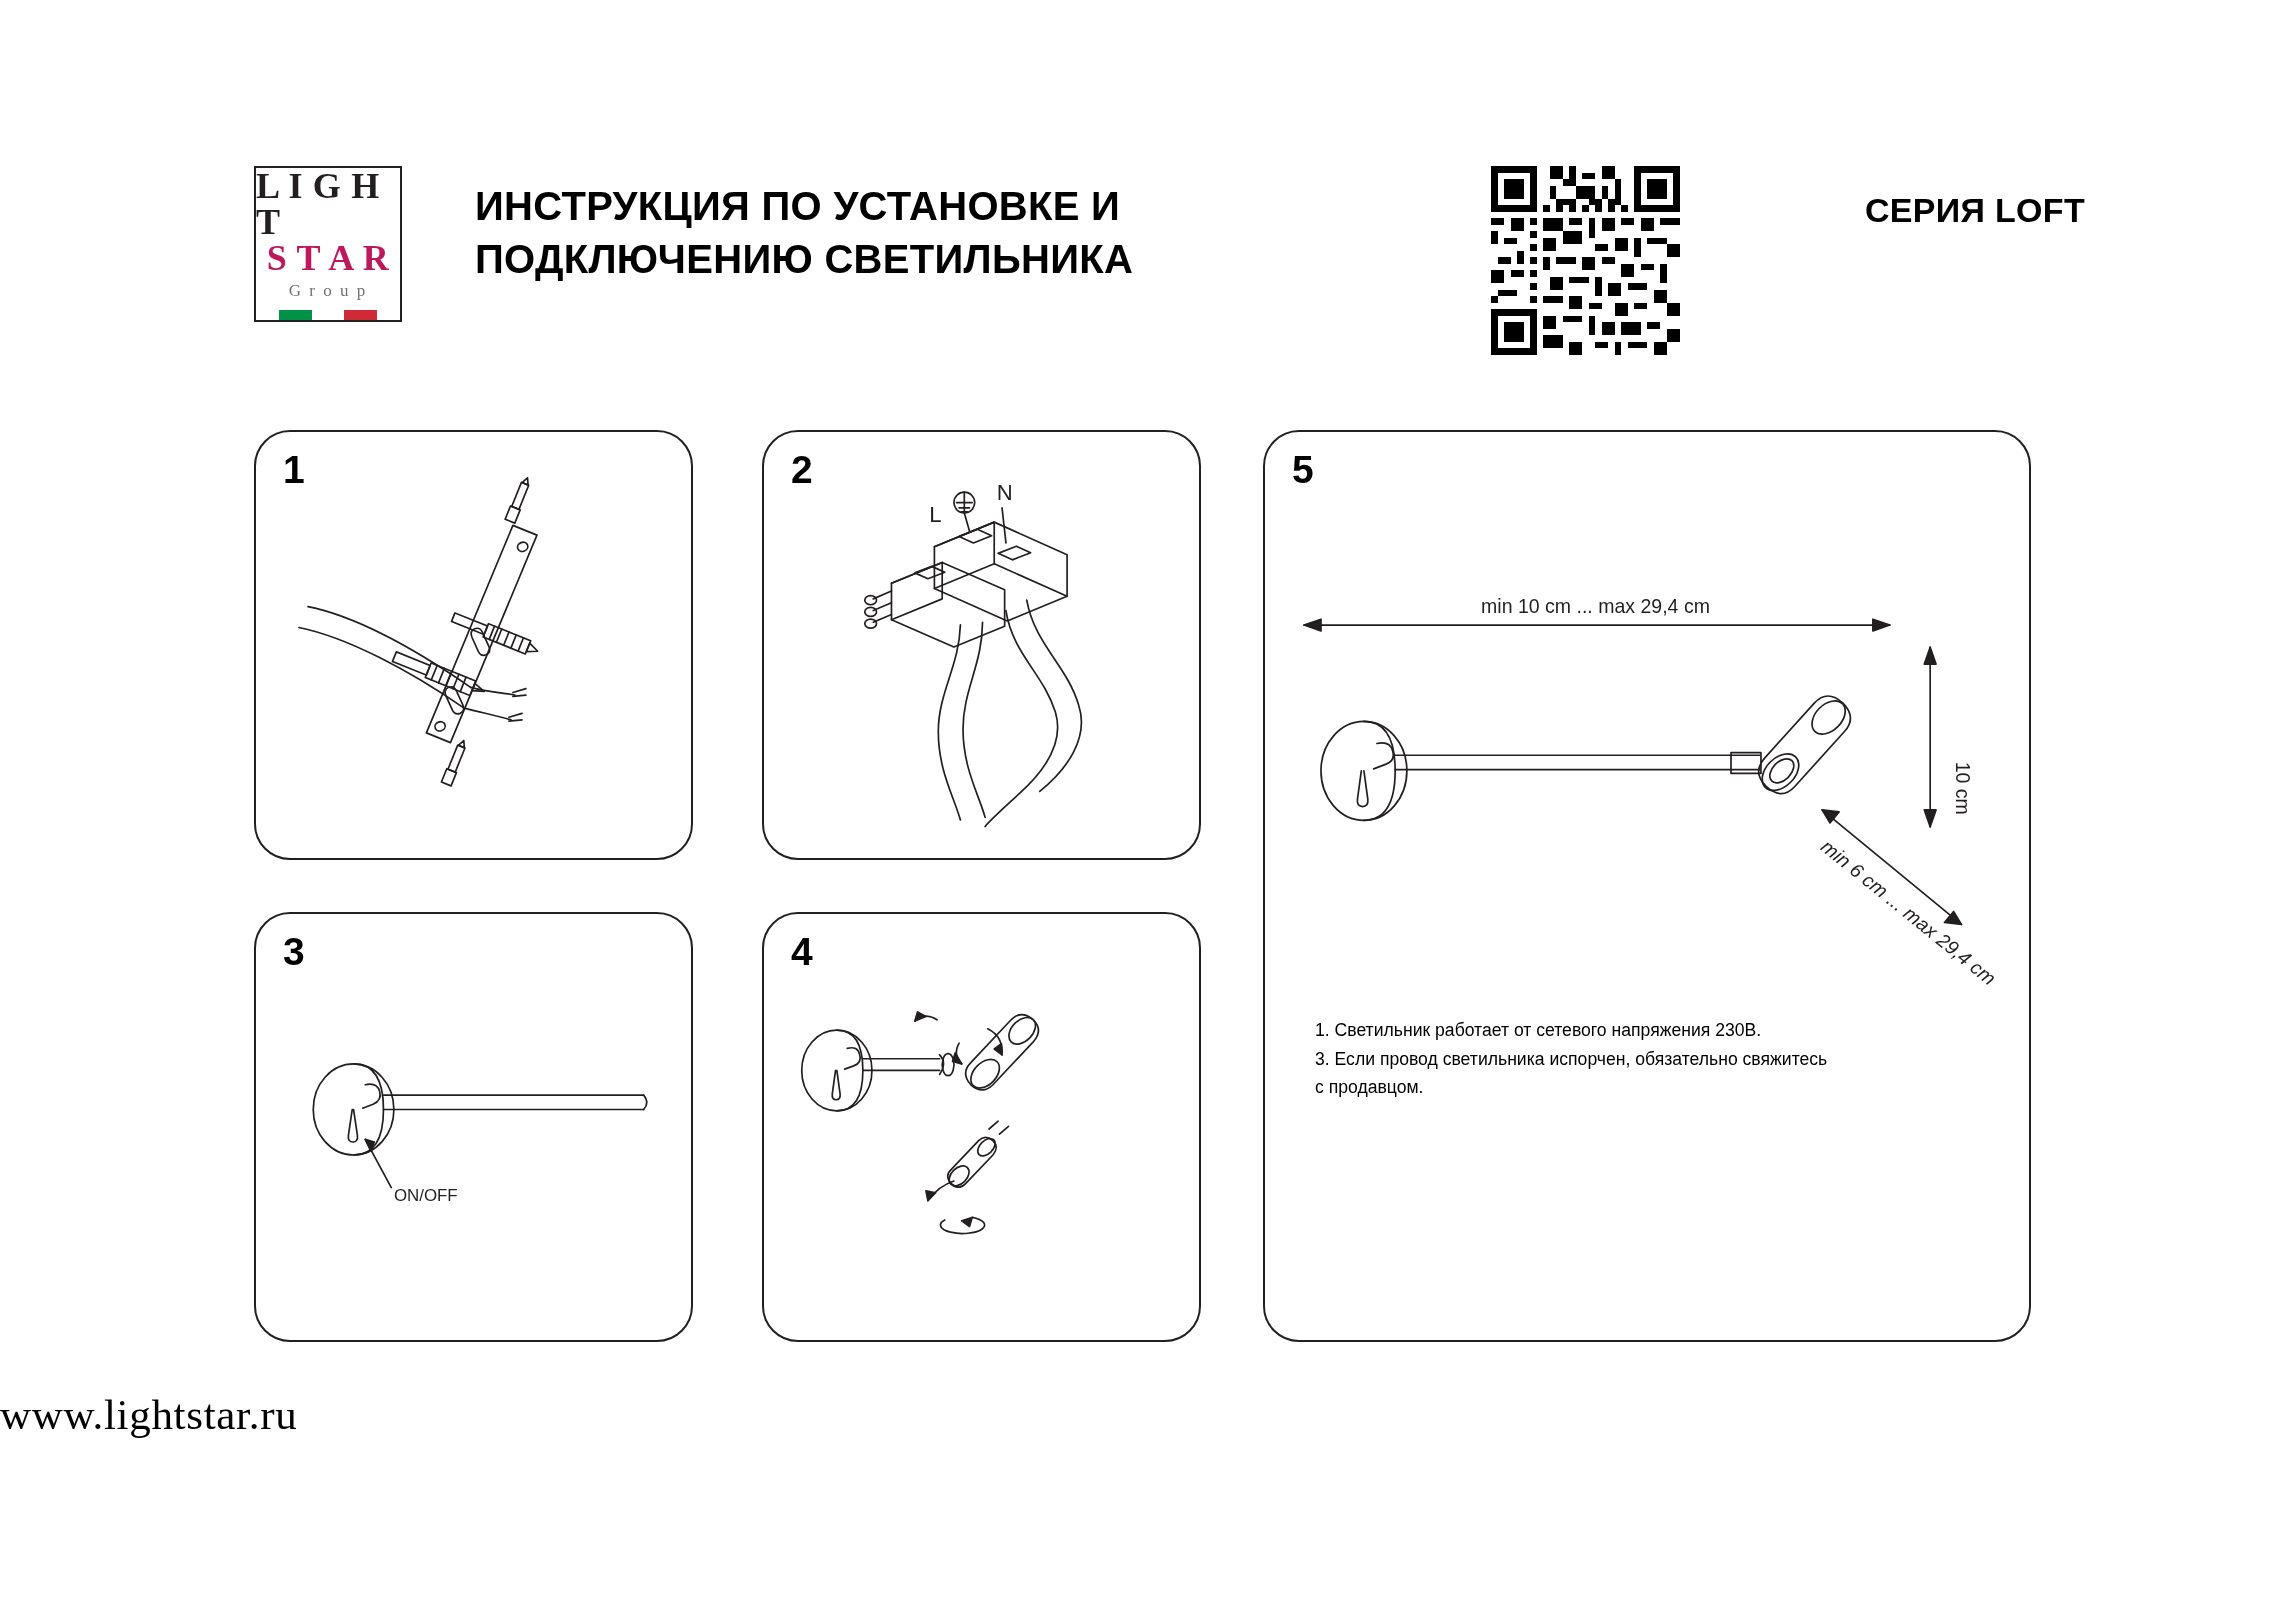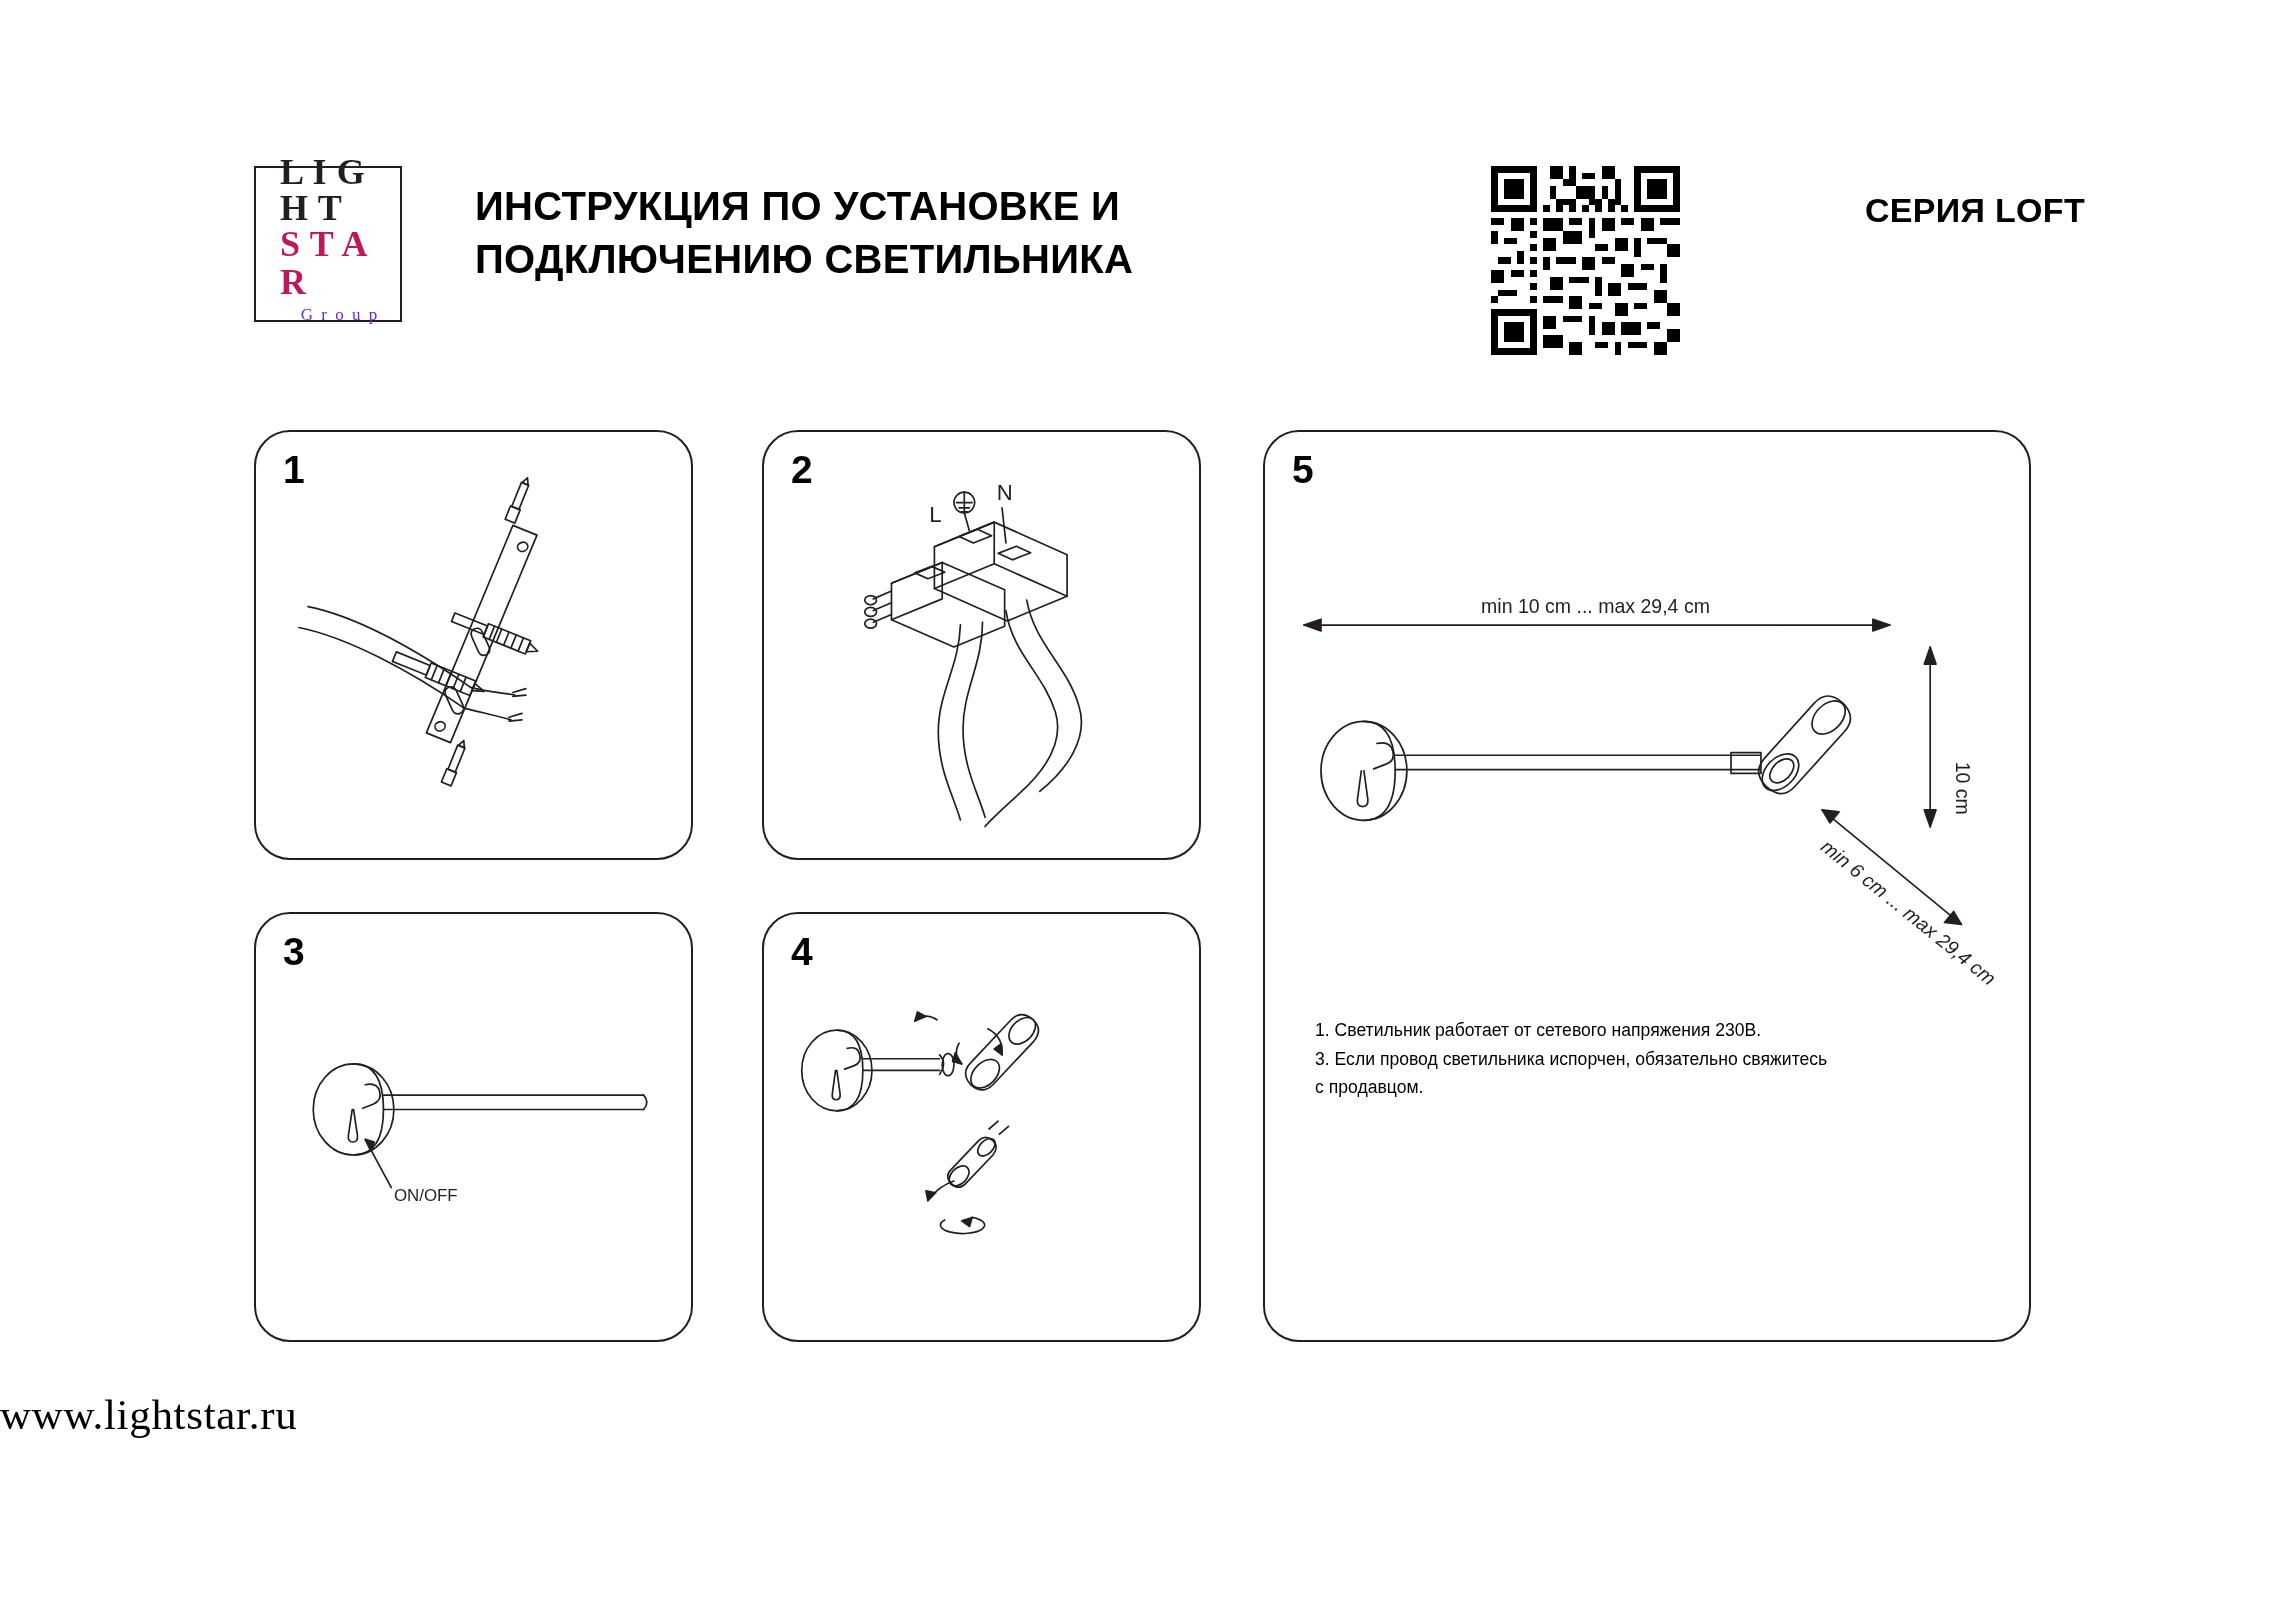--- a/index.html
+++ b/index.html
@@ -29,21 +29,20 @@
     left: 0;
     top: 0;
     width: 148px;
     height: 156px;
     border: 2.6px solid #231f20;
     box-sizing: border-box;
     display: flex;
     flex-direction: column;
     align-items: center;
     justify-content: center;
-    padding-left: 24px;
   }
   .logo-line1 {
     font-family: "Liberation Serif", serif;
     font-size: 36px;
     font-weight: bold;
     letter-spacing: 0.7px;
     line-height: 1.0;
     color: #231f20;
   }
   .logo-line2 {
@@ -52,21 +51,21 @@
     font-weight: bold;
     letter-spacing: 0.7px;
     line-height: 1.05;
     color: #be185d;
   }
   .logo-line3 {
     font-family: "Liberation Serif", serif;
     font-size: 17px;
     letter-spacing: 2px;
     margin-top: 2.6px;
-    color: #6d28d9;
+    color: #737373;
   }
   .logo-flag {
     display: flex;
     margin-top: 9px;
     width: 98px;
     height: 10.4px;
   }
   .logo-flag i { flex: 1; display: block; }
   .flag-g { background: #009246; }
   .flag-w { background: #ffffff; }

